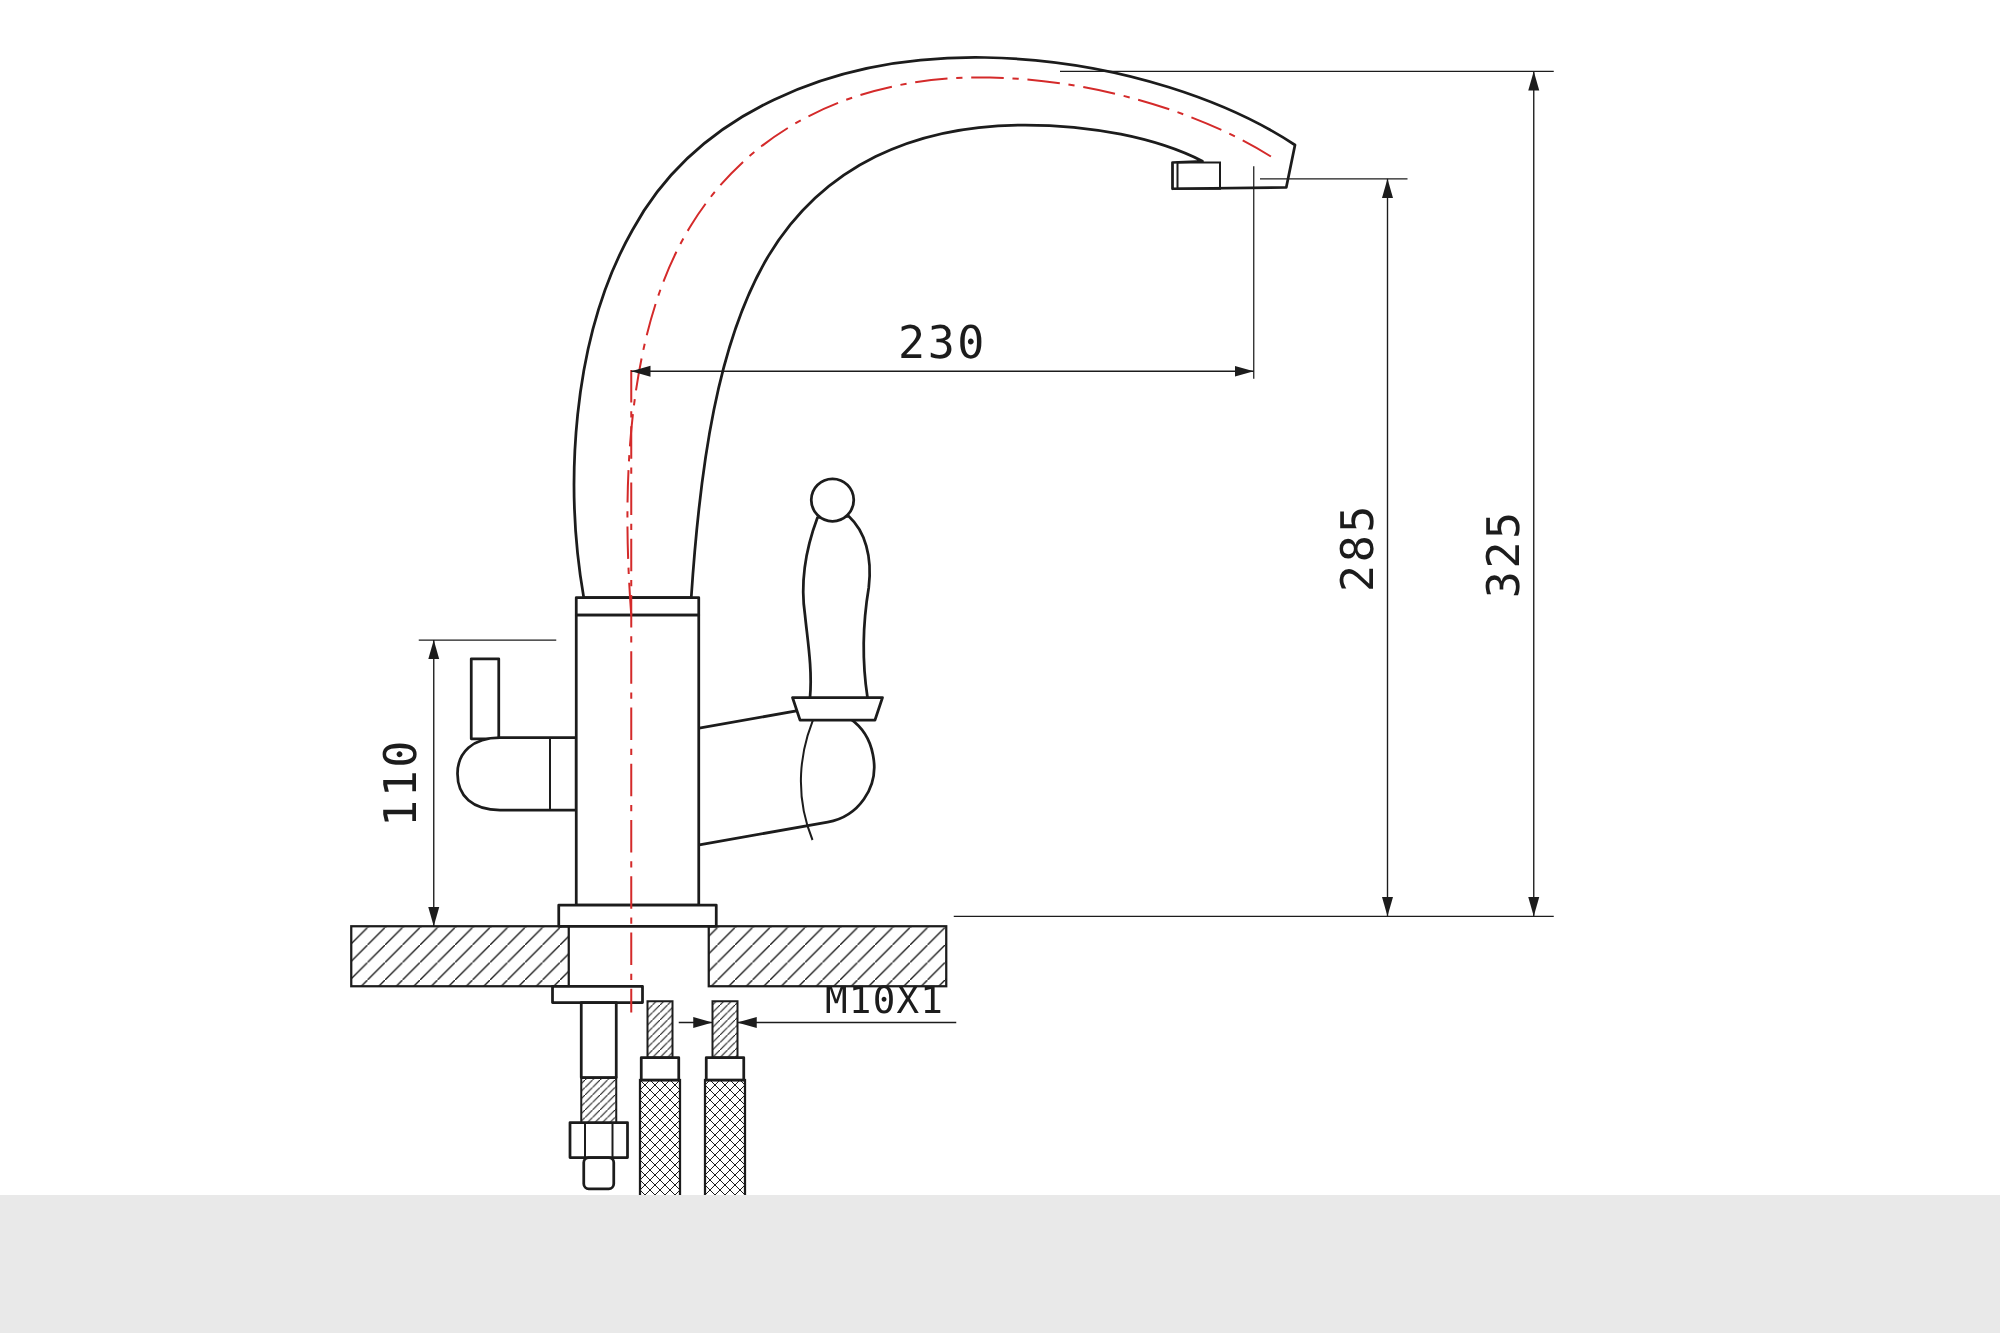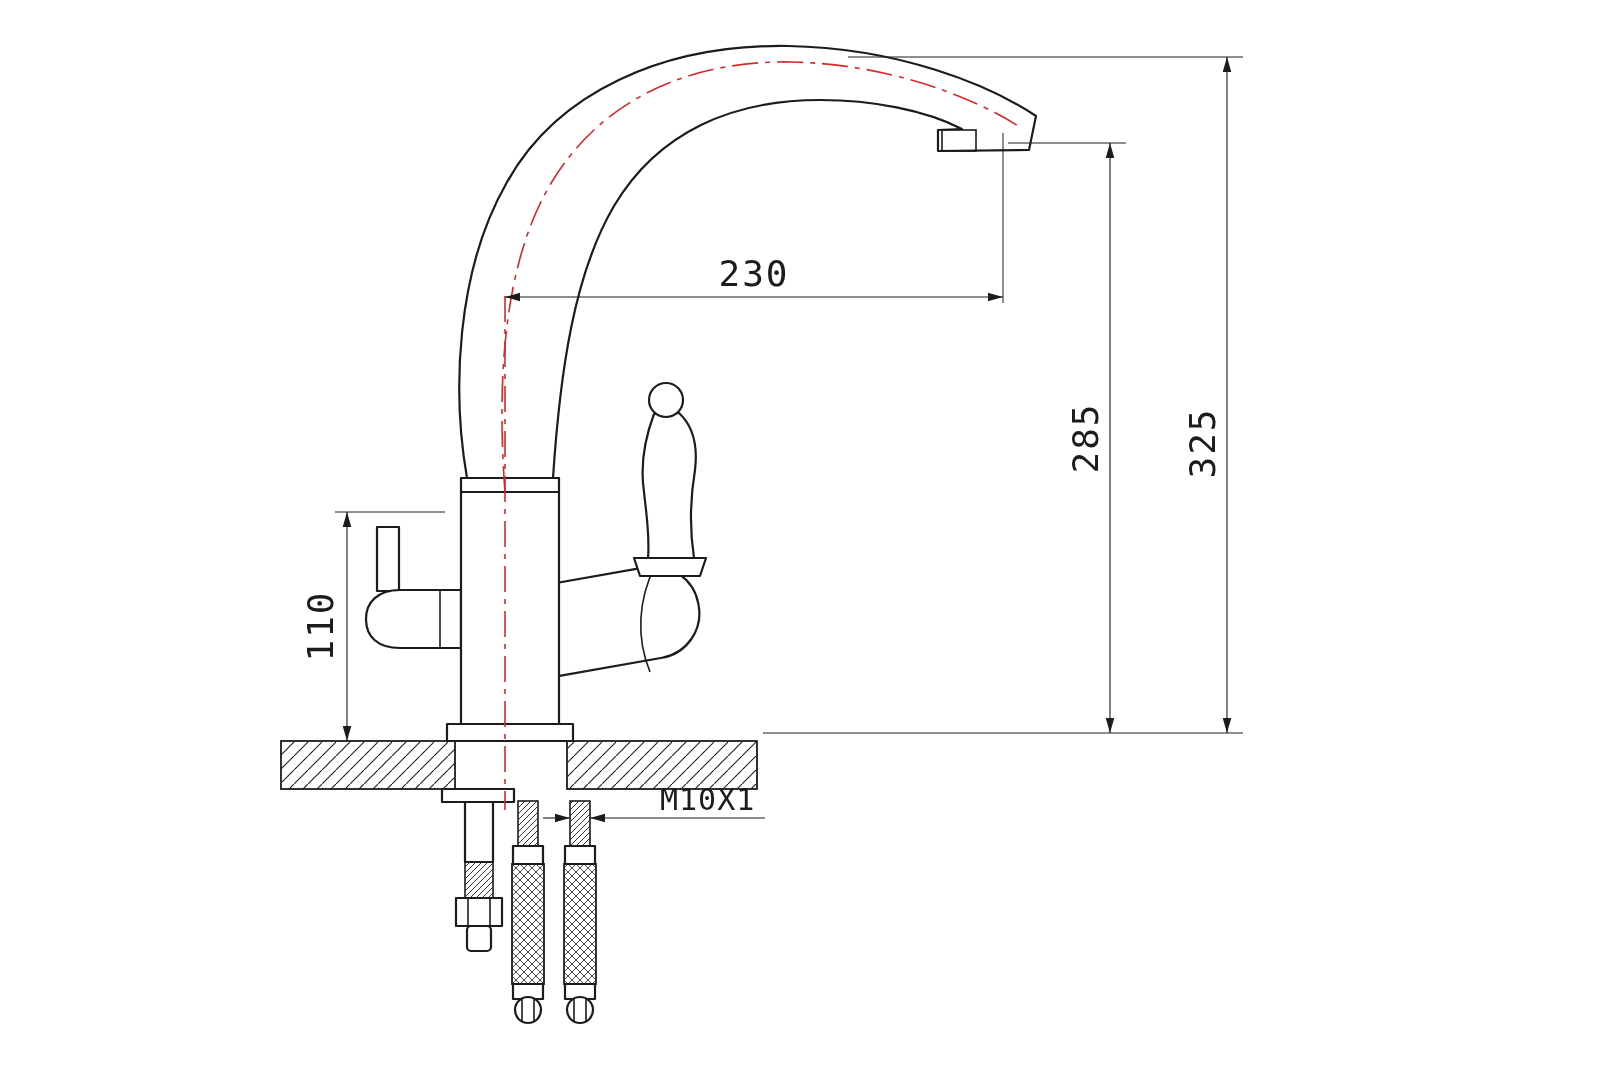--- a/index.html
+++ b/index.html
@@ -4,21 +4,21 @@
 <style>
   html, body {
     margin: 0;
     padding: 0;
     background: #e9e9e9;
     font-family: "DejaVu Sans", sans-serif;
   }
   .page {
     position: relative;
     width: 1600px;
-    height: 1066px;
+    height: 956px;
     margin: 0 auto;
     background: #ffffff;
     overflow: hidden;
   }
   svg { display: block; }
   .outline { fill: #ffffff; stroke: #1c1c1c; stroke-width: 2.2; stroke-linejoin: round; }
   .detail  { fill: none; stroke: #1c1c1c; stroke-width: 1.6; }
   .dim     { fill: none; stroke: #1c1c1c; stroke-width: 1.1; }
   .ext     { fill: none; stroke: #1c1c1c; stroke-width: 1.0; }
   .dimtext {

